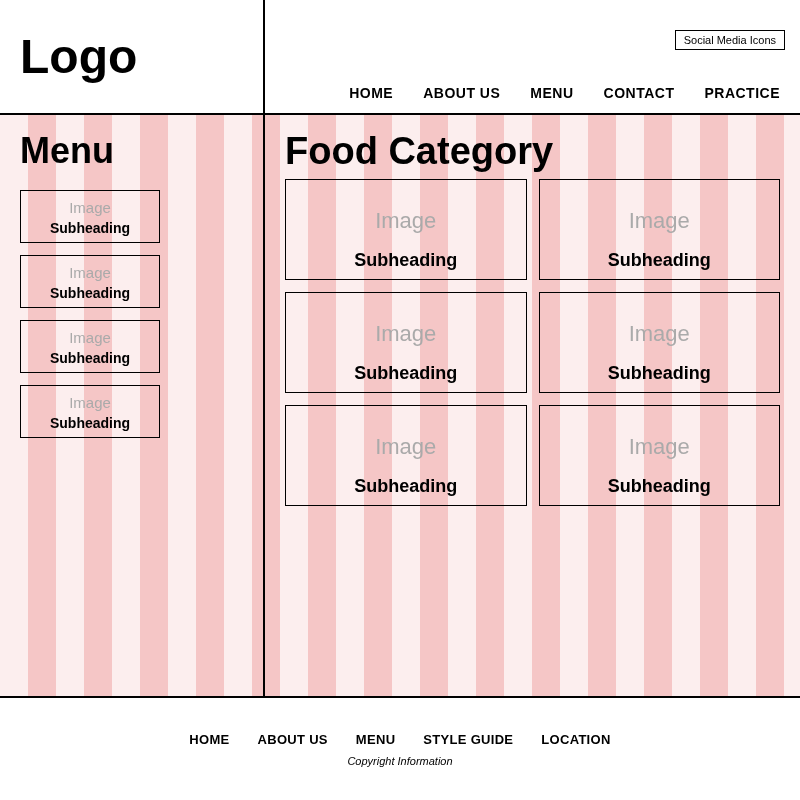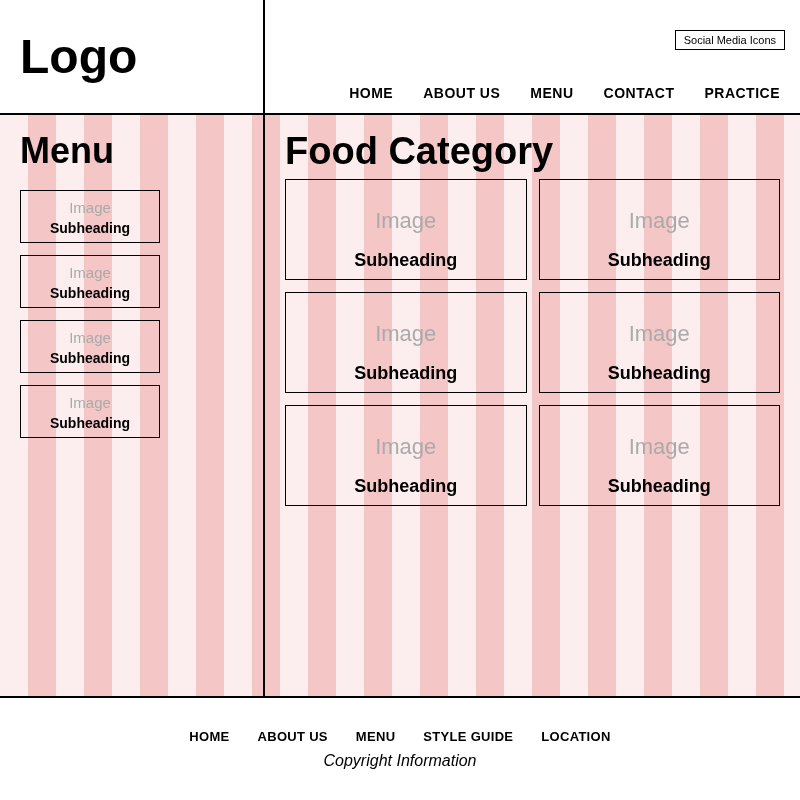--- a/index.html
+++ b/index.html
@@ -174,21 +174,21 @@
     }
 
     .footer-nav-item {
       font-size: 13px;
       font-weight: bold;
       letter-spacing: 0.3px;
       cursor: pointer;
     }
 
     #footer-copyright {
-      font-size: 16px;
+      font-size: 11px;
       font-style: italic;
     }
   </style>
 </head>
 <body>
 
 <div id="header">
   <div id="logo-box">
     <span id="logo-text">Logo</span>
   </div>

